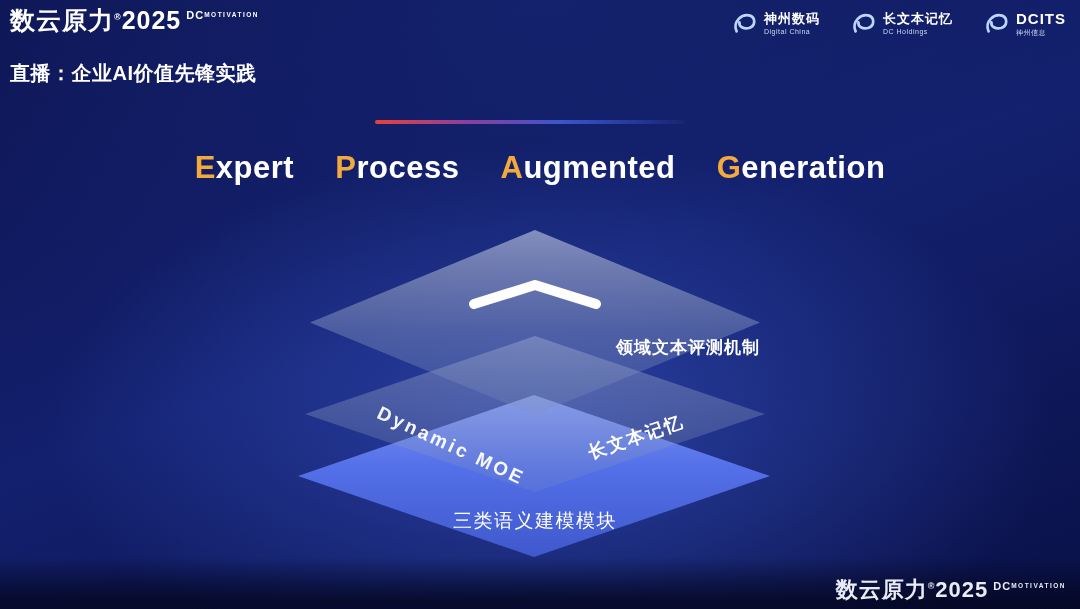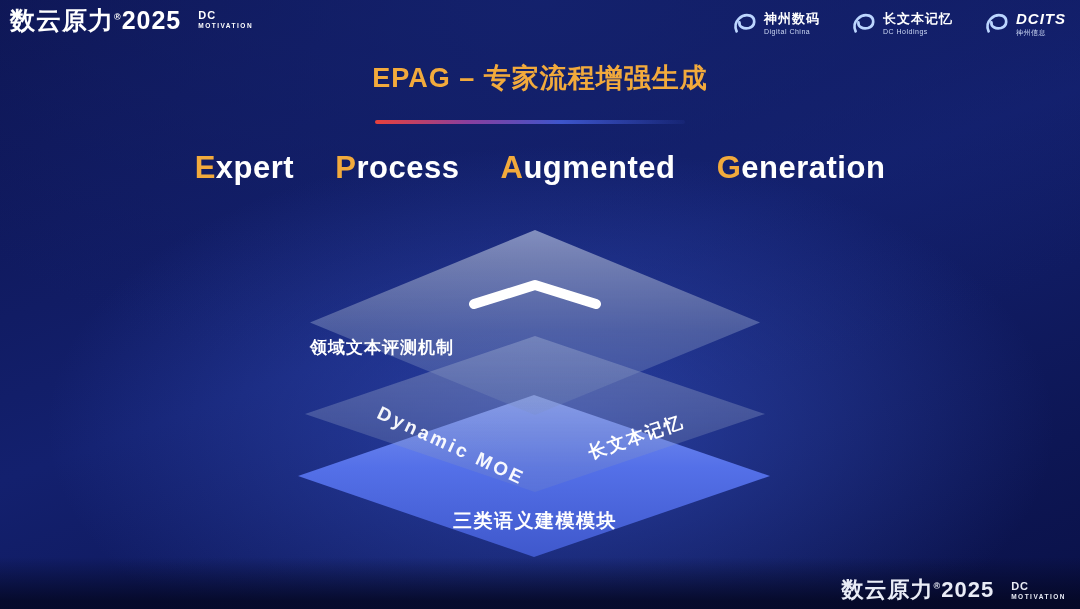--- a/index.html
+++ b/index.html
@@ -18,21 +18,21 @@
     position:absolute;left:0;right:0;bottom:0;height:52px;
     background:linear-gradient(180deg,rgba(4,7,34,0) 0%,rgba(4,7,34,0.85) 85%);
     pointer-events:none;
   }
 
   
   .brand{position:absolute;display:flex;align-items:flex-start;gap:5px;}
   .brand.tl{left:10px;top:8px;}
   .brand .main{font-size:25px;font-weight:800;letter-spacing:1px;line-height:1;}
   .brand .reg{font-size:9px;vertical-align:super;}
-  .brand .sub{display:flex;flex-direction:column;line-height:1;margin-top:2px;margin-left:12px;}
+  .brand .sub{display:flex;flex-direction:row;line-height:1;margin-top:2px;}
   .brand .sub .dc{font-size:11px;font-weight:800;letter-spacing:1px;}
   .brand .sub .motiv{font-size:6.5px;font-weight:600;letter-spacing:1.5px;margin-top:2px;}
 
   .live-label{position:absolute;left:10px;top:60px;font-size:20px;font-weight:800;letter-spacing:0.5px;}
 
   
   .page-title{
     position:absolute;left:0;right:0;top:60px;text-align:center;
     font-size:27px;font-weight:800;color:#F2AA3C;letter-spacing:1px;
   }
@@ -47,21 +47,21 @@
     font-size:31px;font-weight:700;letter-spacing:0.5px;color:#fff;
   }
   .headline .word{margin:0 16px;}
   .headline .cap{color:#F2AA3C;}
 
   
   .partners{position:absolute;right:14px;top:10px;display:flex;gap:30px;align-items:flex-end;}
   .partner{display:flex;align-items:center;gap:6px;}
   .partner .txt{display:flex;flex-direction:column;line-height:1;}
   .partner .name{font-size:13px;font-weight:800;letter-spacing:1px;}
-  .partner .name.latin{font-size:15px;font-style:italic;}
+  .partner .name.latin{font-size:15px;}
   .partner .psub{font-size:7px;color:#cdd9f5;margin-top:3px;letter-spacing:0.5px;}
   .swoosh{width:27px;height:27px;}
 
   
   .diamond{
     position:absolute;
     clip-path:polygon(50% 0%,100% 50%,50% 100%,0% 50%);
   }
   .layer-top{
     left:310px;top:230px;width:450px;height:185px;z-index:3;
@@ -72,43 +72,44 @@
     left:305px;top:336px;width:460px;height:156px;z-index:2;
     background:linear-gradient(180deg,rgba(210,223,250,0.34) 0%,rgba(160,182,235,0.16) 100%);
     filter:drop-shadow(0 8px 14px rgba(3,6,30,0.35));
   }
   .layer-bottom{
     left:298px;top:395px;width:472px;height:162px;z-index:1;
     background:linear-gradient(180deg,#7c95f2 0%,#5470e8 45%,#3f58cc 100%);
     filter:drop-shadow(0 14px 28px rgba(64,100,255,0.45));
   }
   .layer-label{position:absolute;z-index:5;color:#fff;}
-  .lbl-top{left:310px;width:450px;top:336px;text-align:left;font-size:17px;font-weight:800;letter-spacing:1px;}
+  .lbl-top{left:310px;width:450px;top:336px;text-align:right;font-size:17px;font-weight:800;letter-spacing:1px;}
   .lbl-mid-left{left:383px;top:402px;font-size:19px;letter-spacing:3px;font-weight:600;transform:rotate(25deg);transform-origin:left top;color:rgba(255,255,255,0.95);}
   .lbl-mid-right{left:585px;top:442px;font-size:18px;font-weight:700;letter-spacing:2px;transform:rotate(-19deg);transform-origin:left top;}
-  .lbl-bottom{left:300px;width:470px;top:508px;text-align:center;font-size:19px;font-weight:700;letter-spacing:1.5px;}
+  .lbl-bottom{left:300px;width:470px;top:508px;text-align:center;font-size:19px;font-weight:400;letter-spacing:1.5px;}
   .chevron{position:absolute;left:460px;top:274px;z-index:5;}
 
   
   .brand.br{right:14px;bottom:8px;left:auto;z-index:6;color:#e9ecf6;}
   .brand.br .main{font-size:22px;}
 </style>
 </head>
 <body>
 
 <div class="slide">
 
   <div class="brand tl">
     <div class="main"><span>数云原力</span><span class="reg">®</span><span>2025</span></div>
     <div class="sub">
       <span class="dc">DC</span>
       <span class="motiv">MOTIVATION</span>
     </div>
   </div>
 
+  <div class="live-label">直播：企业AI价值先锋实践</div>
 
   <div class="partners">
     <div class="partner">
       <svg class="swoosh" viewBox="0 0 24 24">
         <path d="M5 19 C1 10 10 3 17 5 C22 7 22 14 16 16 C11 17 7 15 7.5 11" stroke="#bcd6ff" fill="none" stroke-width="2.4" stroke-linecap="round"></path>
       </svg>
       <div class="txt">
         <span class="name">神州数码</span>
         <span class="psub">Digital China</span>
       </div>
@@ -126,21 +127,20 @@
       <svg class="swoosh" viewBox="0 0 24 24">
         <path d="M5 19 C1 10 10 3 17 5 C22 7 22 14 16 16 C11 17 7 15 7.5 11" stroke="#bcd6ff" fill="none" stroke-width="2.4" stroke-linecap="round"></path>
       </svg>
       <div class="txt">
         <span class="name latin">DCITS</span>
         <span class="psub">神州信息</span>
       </div>
     </div>
   </div>
 
-  <div class="page-title">EPAG – 专家流程增强生成</div>
   <div class="divider"></div>
 
   <div class="headline">
     <span class="word"><span class="cap">E</span><span>xpert</span></span>
     <span class="word"><span class="cap">P</span><span>rocess</span></span>
     <span class="word"><span class="cap">A</span><span>ugmented</span></span>
     <span class="word"><span class="cap">G</span><span>eneration</span></span>
   </div>
 
   <div class="diamond layer-top"></div>

